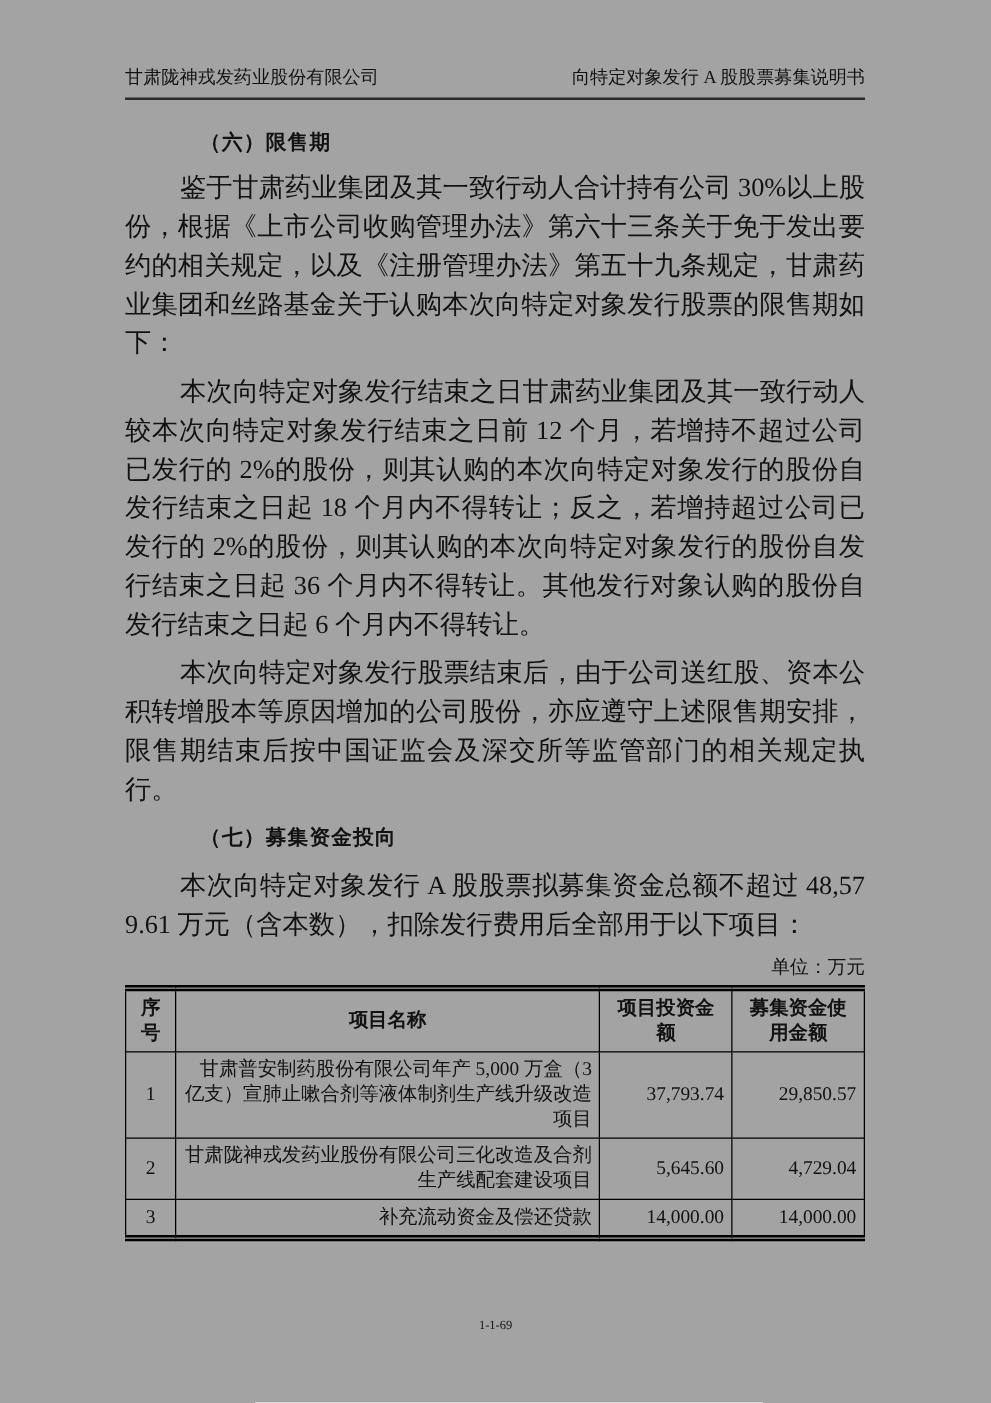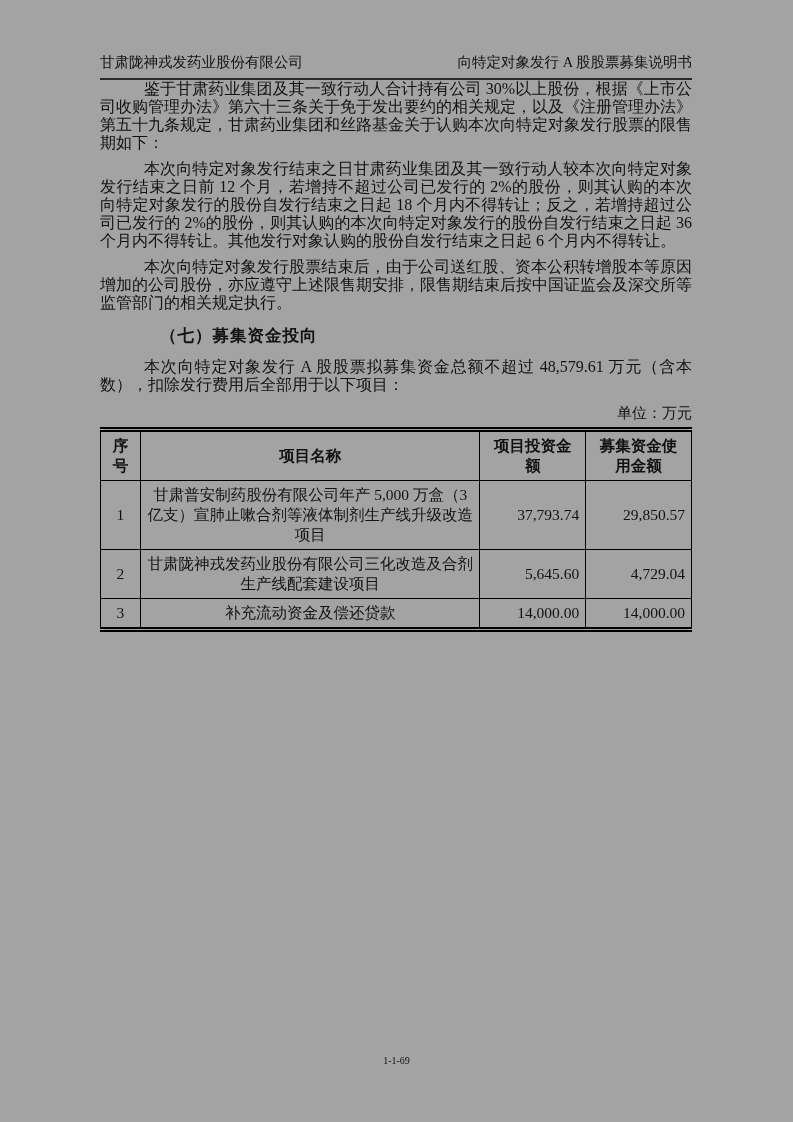--- a/index.html
+++ b/index.html
@@ -31,22 +31,22 @@
     font-weight: bold;
     font-size: 16.5px;
     line-height: 22px;
     padding-left: 60px;
     letter-spacing: 1px;
   }
   .sec-heading.first { margin-top: 23px; margin-bottom: 10px; }
   .sec-heading.second { margin-top: 12px; margin-bottom: 12px; }
   
   .para {
-    font-size: 16px;
-    line-height: 18px;
+    font-size: 21px;
+    line-height: 31px;
     text-align: justify;
     text-indent: 44px;
     word-break: break-all;
     margin-bottom: 8px;
   }
   
   .unit-line {
     text-align: right;
     font-size: 15px;
     line-height: 22px;
@@ -64,21 +64,21 @@
     border: 1px solid #000;
     padding: 4px 6px;
     line-height: 20px;
     vertical-align: middle;
   }
   table.fund-table th {
     font-weight: bold;
     text-align: center;
   }
   td.cell-seq { text-align: center; width: 40px; }
-  td.cell-name { text-align: center; width: 342px; padding-left: 10px; word-break: break-all; }
+  td.cell-name { text-align: right; width: 342px; padding-left: 10px; word-break: break-all; }
   td.cell-num { text-align: right; width: 106px; padding-right: 9px; }
   tr.total-row td { font-weight: bold; }
   td.cell-total-label { text-align: center; }
   
   .page-footer {
     position: absolute;
     left: 0; right: 0;
     bottom: 56px;
     text-align: center;
     font-size: 10px;
@@ -87,20 +87,21 @@
 </head>
 <body>
 
 <div class="page">
 
   <div class="doc-header">
     <span>甘肃陇神戎发药业股份有限公司</span>
     <span>向特定对象发行 A 股股票募集说明书</span>
   </div>
 
+  <div class="sec-heading first">（六）限售期</div>
 
   <p class="para">鉴于甘肃药业集团及其一致行动人合计持有公司 30%以上股份，根据《上市公司收购管理办法》第六十三条关于免于发出要约的相关规定，以及《注册管理办法》第五十九条规定，甘肃药业集团和丝路基金关于认购本次向特定对象发行股票的限售期如下：</p>
   <p class="para">本次向特定对象发行结束之日甘肃药业集团及其一致行动人较本次向特定对象发行结束之日前 12 个月，若增持不超过公司已发行的 2%的股份，则其认购的本次向特定对象发行的股份自发行结束之日起 18 个月内不得转让；反之，若增持超过公司已发行的 2%的股份，则其认购的本次向特定对象发行的股份自发行结束之日起 36 个月内不得转让。其他发行对象认购的股份自发行结束之日起 6 个月内不得转让。</p>
   <p class="para">本次向特定对象发行股票结束后，由于公司送红股、资本公积转增股本等原因增加的公司股份，亦应遵守上述限售期安排，限售期结束后按中国证监会及深交所等监管部门的相关规定执行。</p>
 
   <div class="sec-heading second">（七）募集资金投向</div>
 
   <p class="para">本次向特定对象发行 A 股股票拟募集资金总额不超过 48,579.61 万元（含本数），扣除发行费用后全部用于以下项目：</p>
 
   <div class="unit-line">单位：万元</div>

